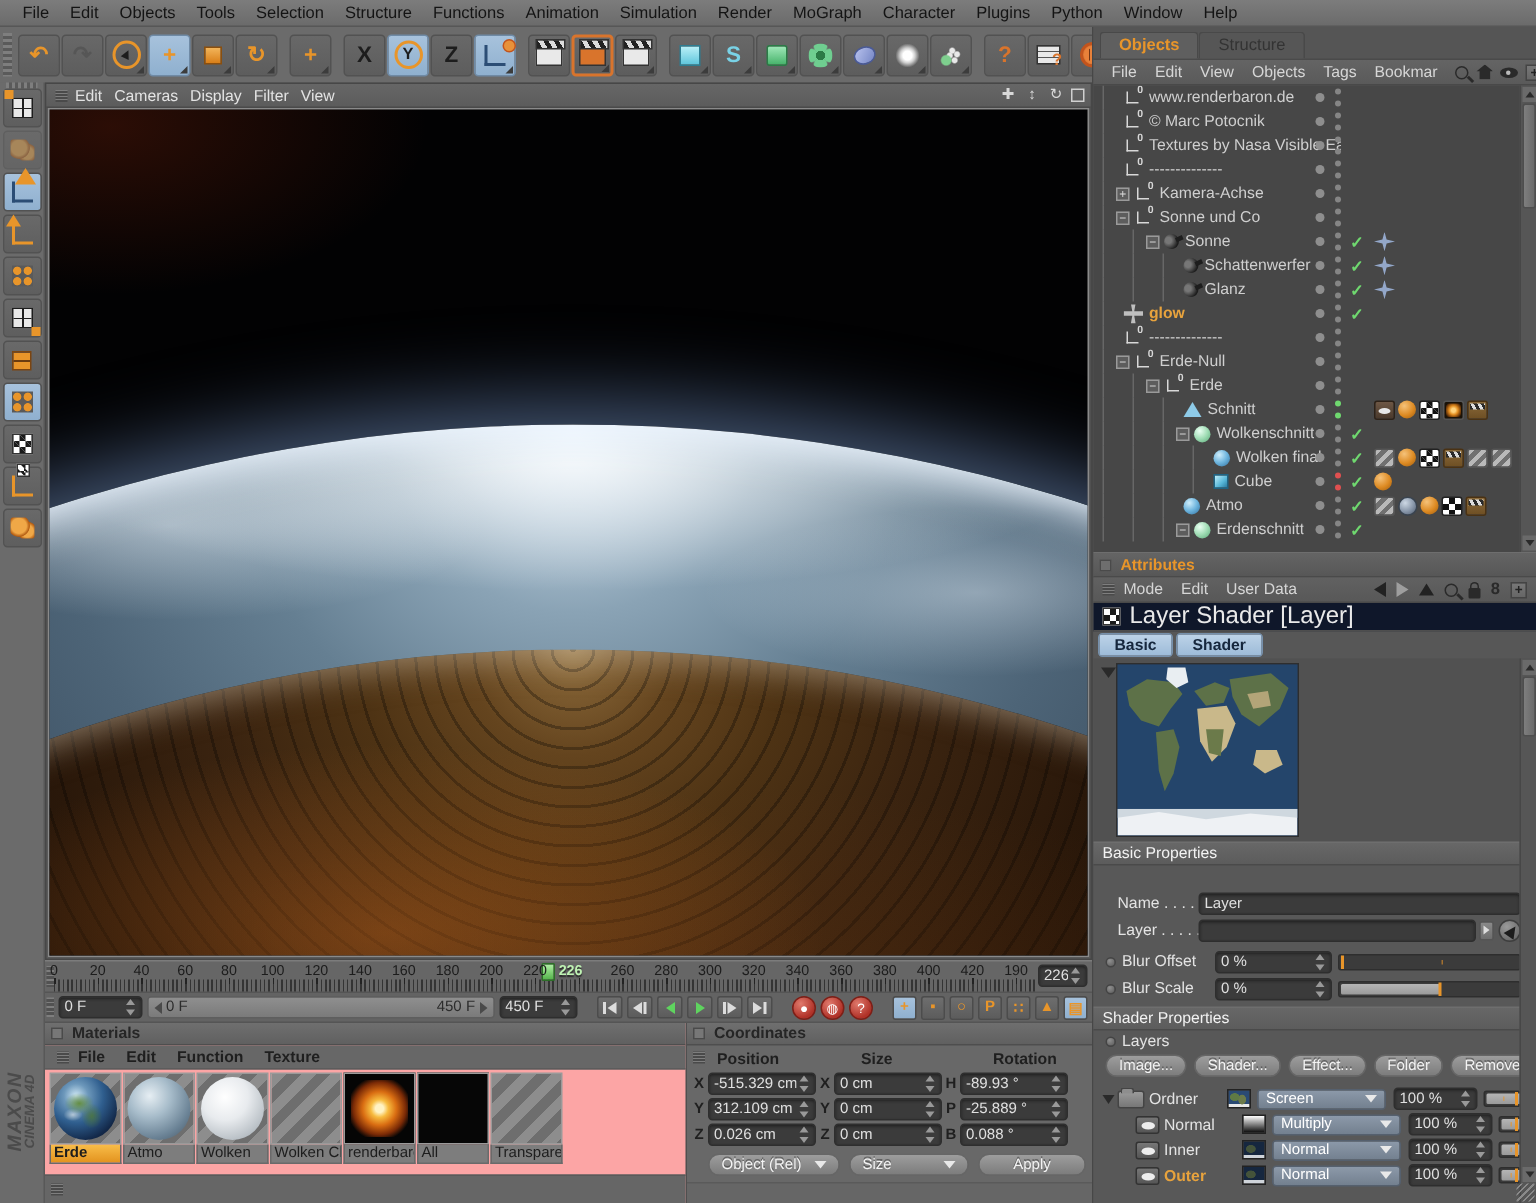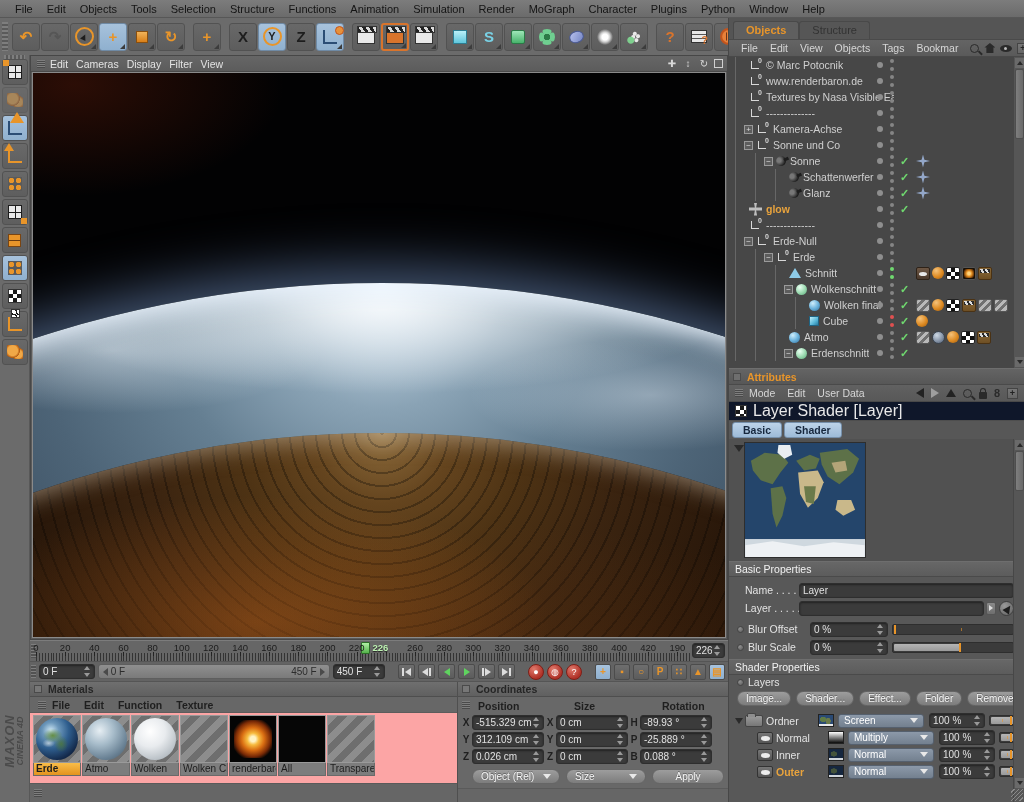--- a/index.html
+++ b/index.html
@@ -739,38 +739,38 @@
         <span class="i-plusbox">+</span>
       </div>
     </div>
   <div id="otree">
       <div class="trow">
         <span class="tind"></span>
         <span class="oic null">
           <i></i>
           <b>0</b>
         </span>
-        <span class="tname">© Marc Potocnik</span>
+        <span class="tname">www.renderbaron.de</span>
         <div class="tcols">
           <span class="bigdot"></span>
           <span class="ddots">
             <i></i>
             <i></i>
           </span>
           <span class="tcheck"></span>
           <span class="ttags"></span>
         </div>
       </div>
       <div class="trow">
         <span class="tind"></span>
         <span class="oic null">
           <i></i>
           <b>0</b>
         </span>
-        <span class="tname">www.renderbaron.de</span>
+        <span class="tname">© Marc Potocnik</span>
         <div class="tcols">
           <span class="bigdot"></span>
           <span class="ddots">
             <i></i>
             <i></i>
           </span>
           <span class="tcheck"></span>
           <span class="ttags"></span>
         </div>
       </div>
@@ -1140,21 +1140,21 @@
         <path d="M94 58 L108 58 L112 68 L100 74 L92 68 Z" fill="#c9b88a"></path>
         <rect x="0" y="98" width="122" height="18" fill="#eef1f4"></rect>
         <path d="M0 98 L122 98 L122 104 L90 101 L60 105 L28 100 L0 104 Z" fill="#cfd8df"></path>
       </svg>
     </div>
 
     <div style="position:absolute;left:0;top:192px;width:100%">
       <div class="sect">
           <span>Basic Properties</span>
         </div>
-      <div class="prow" style="margin-top:4px">
+      <div class="prow" style="margin-top:16px">
         <span class="plabel" style="padding-left:8px">Name . . . .</span>
         <div class="fld">
             <span class="v">Layer</span>
           </div>
       </div>
       <div class="prow">
         <span class="plabel" style="padding-left:8px">Layer . . . . .</span>
         <div class="fld">
             <span class="v"></span>
           </div>

